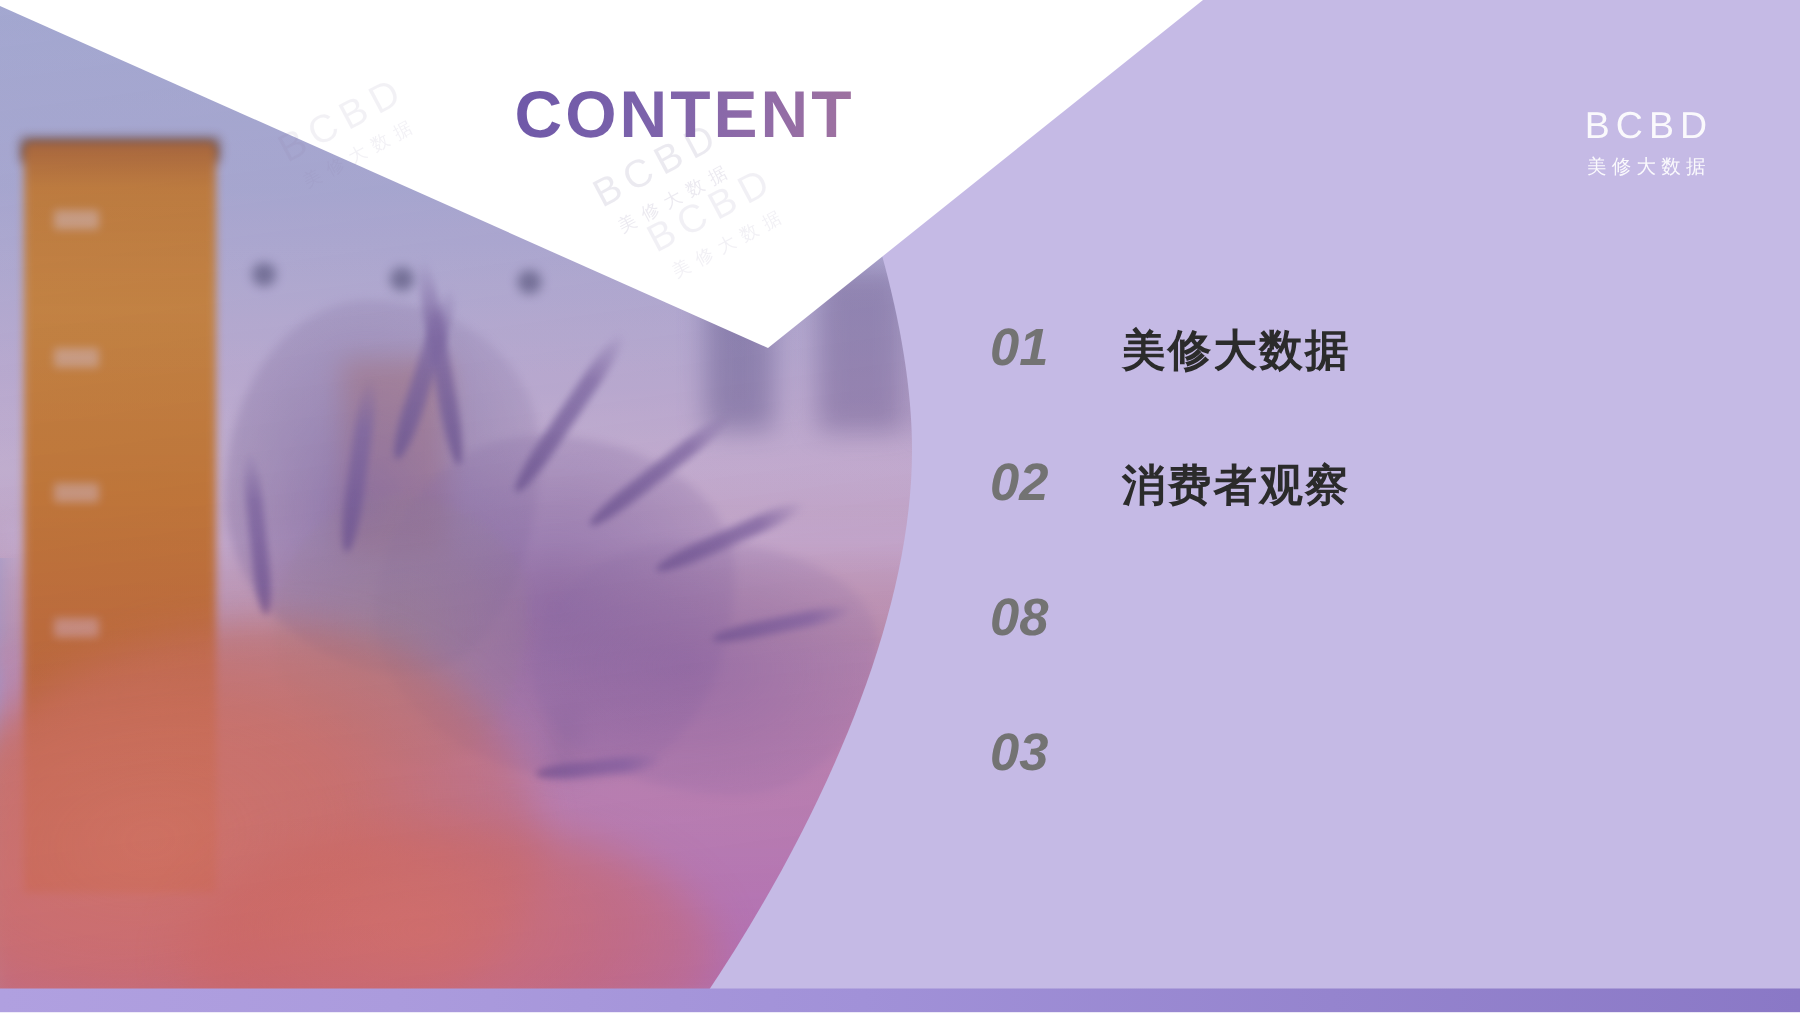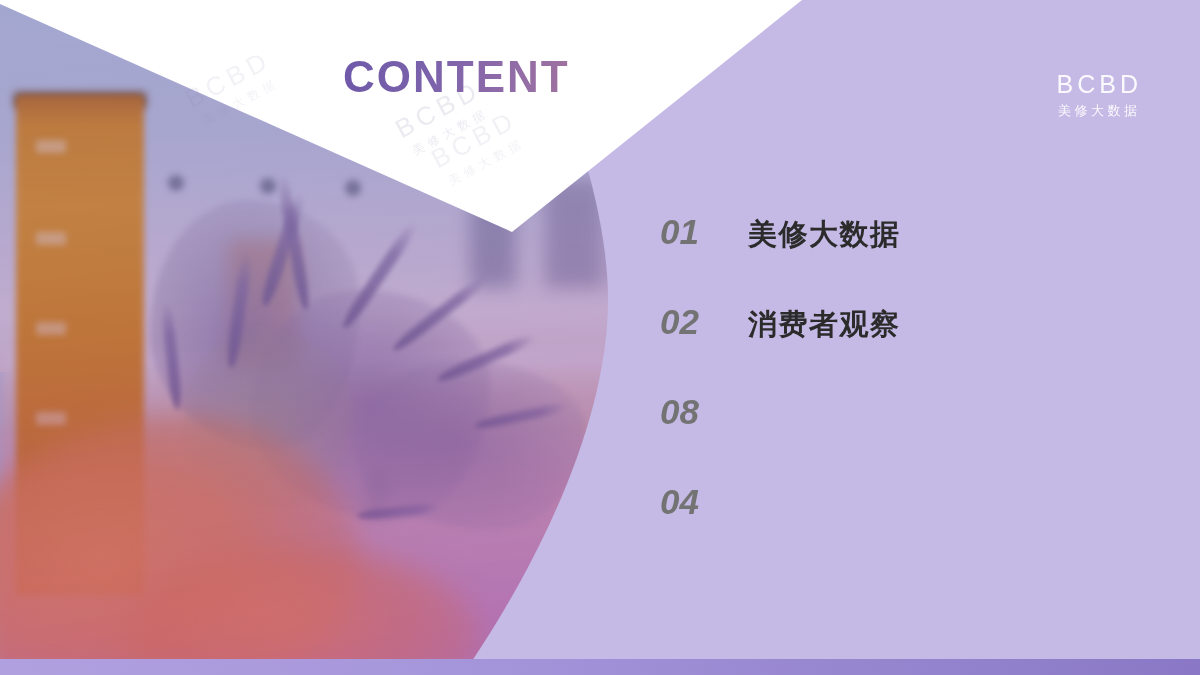--- a/index.html
+++ b/index.html
@@ -407,20 +407,20 @@
     <div class="agenda-row">
       <div class="agenda-num">02</div>
       <div class="agenda-label">消费者观察</div>
     </div>
 
     <div class="agenda-row">
       <div class="agenda-num">08</div>
     </div>
 
     <div class="agenda-row">
-      <div class="agenda-num">04</div>
+      <div class="agenda-num">03</div>
     </div>
 
   </div>
 
   <div class="bottom-bar"></div>
 
 </div>
 
 </body></html>

